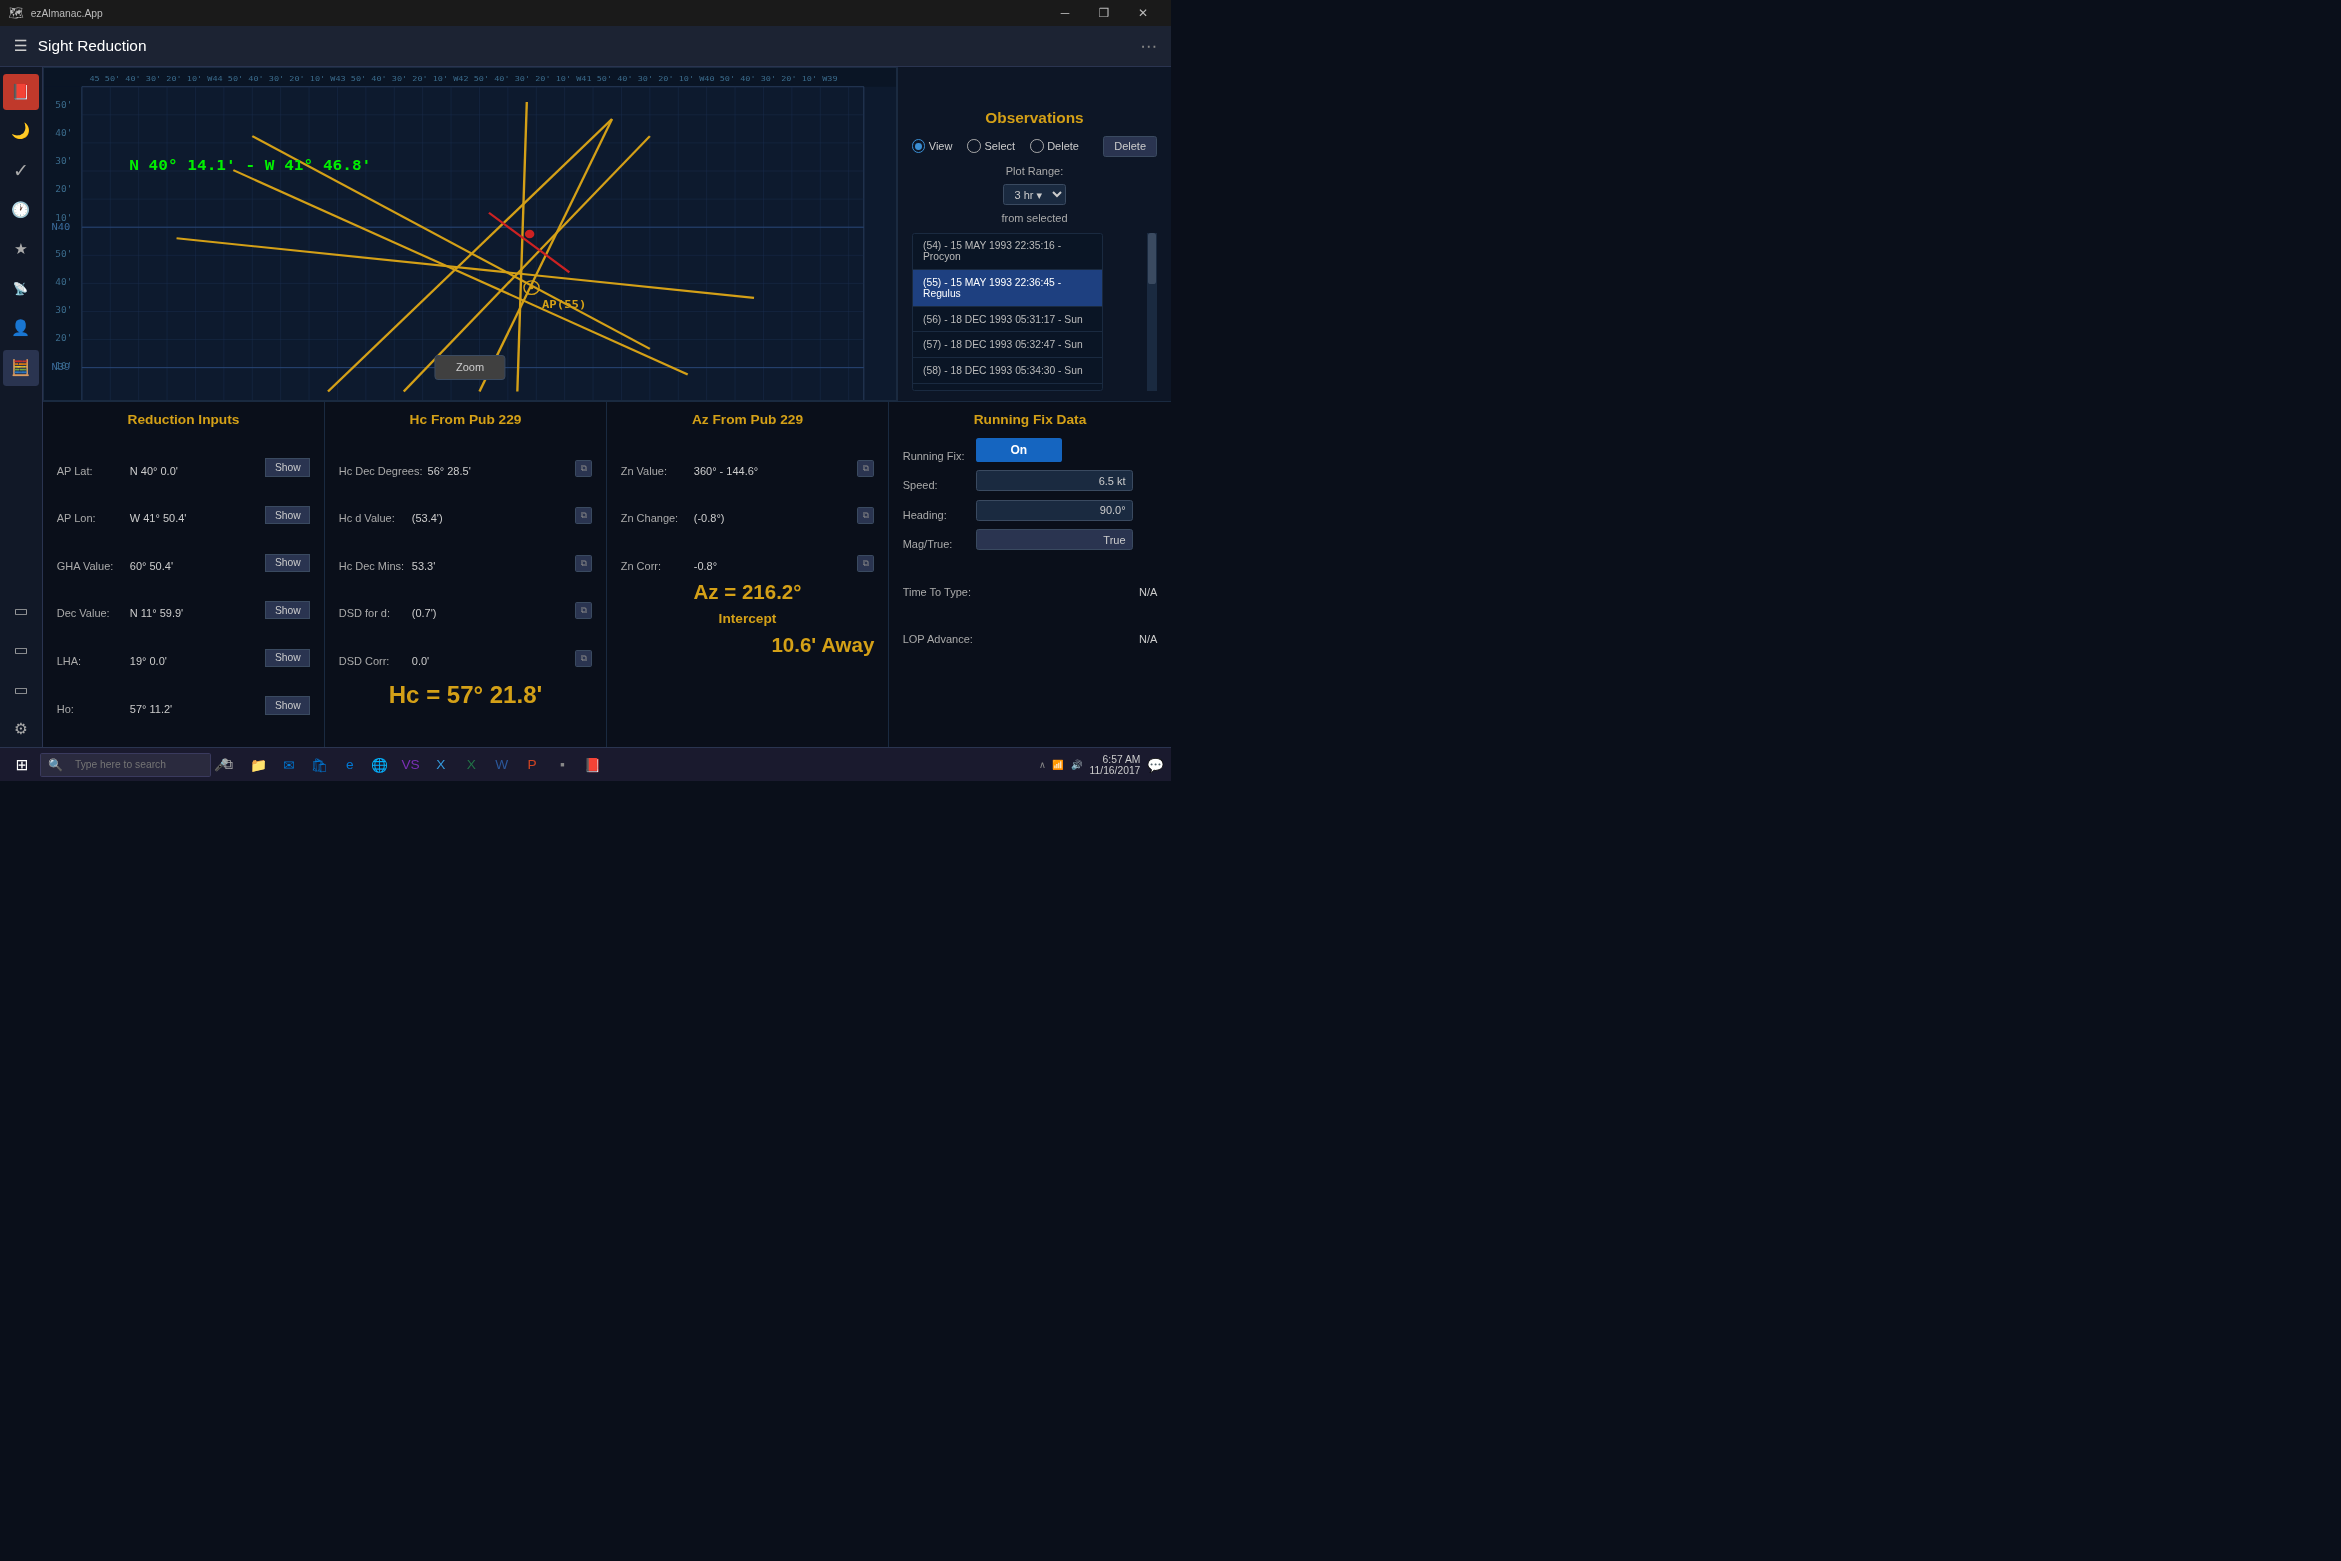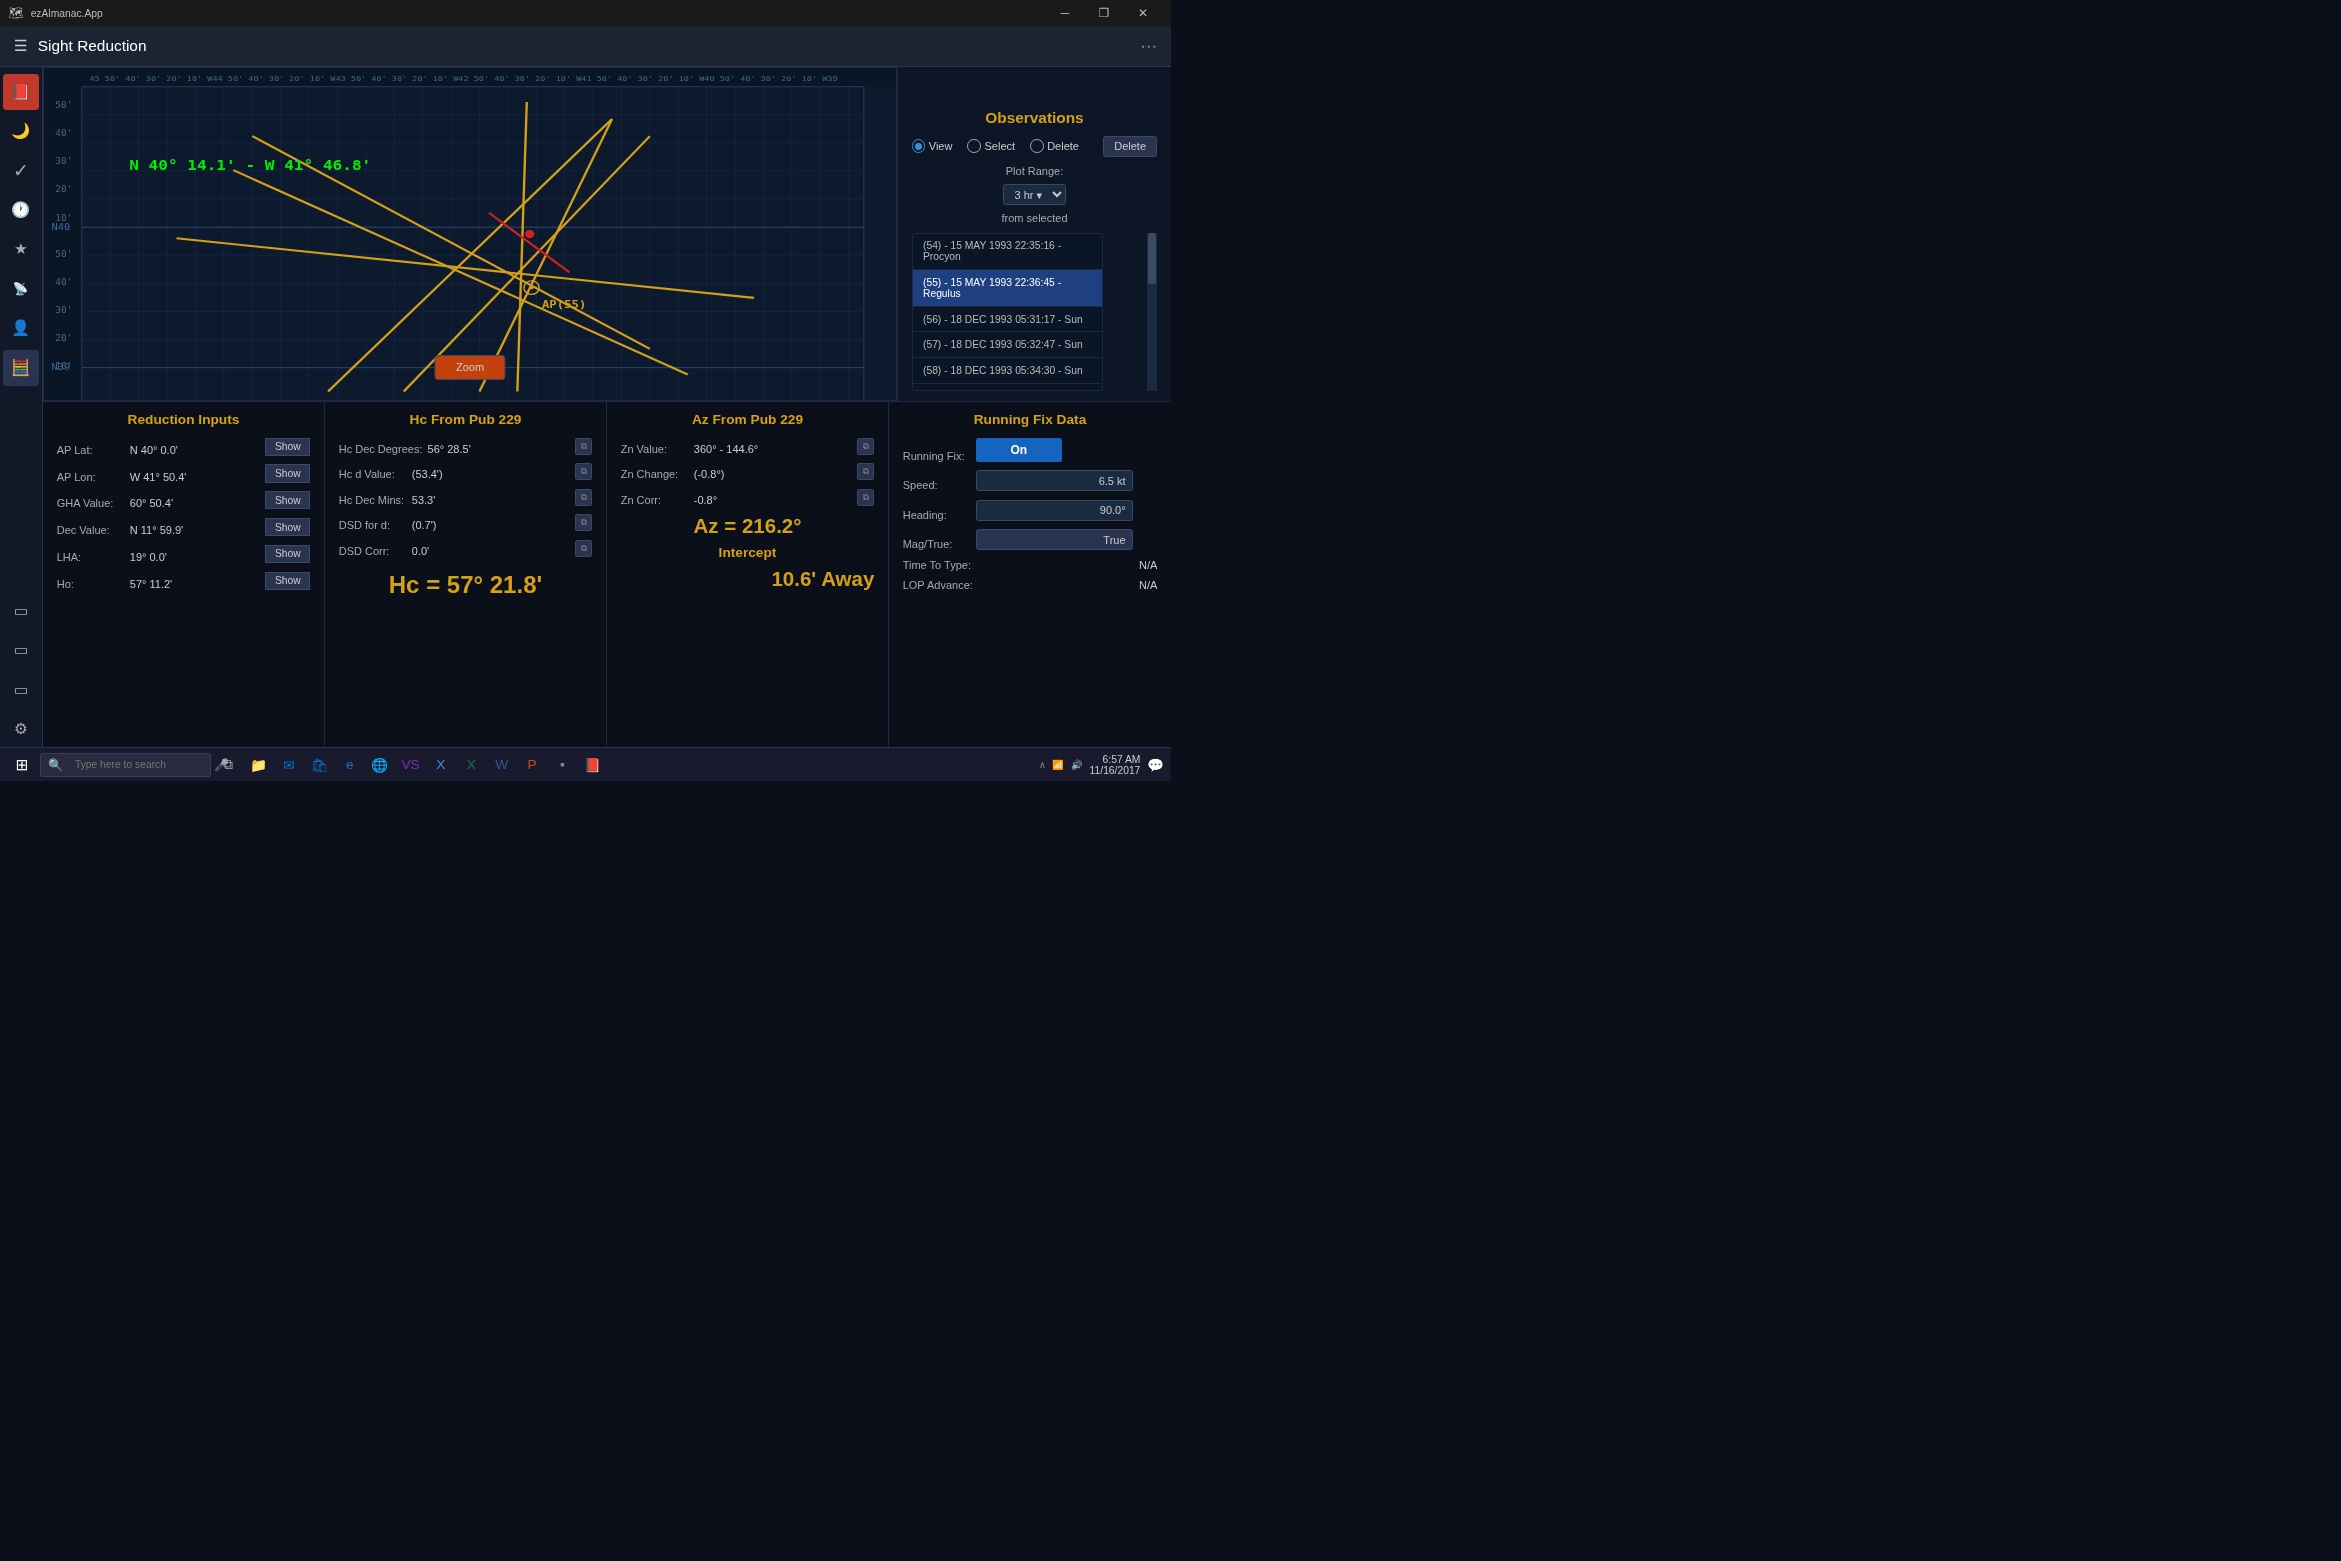--- a/index.html
+++ b/index.html
@@ -94,21 +94,21 @@
       position: relative;
       border: 0.9px solid #1a2a40;
       overflow: hidden;
     }
 
     .zoom-btn {
       position: absolute;
       bottom: 20.5px;
       left: 50%;
       transform: translateX(-50%);
-      background: #c2410c;
+      background: #404040;
       color: #ccc;
       border: 0.9px solid #3a4a60;
       padding: 5.1px 20.5px;
       border-radius: 3.4px;
       cursor: pointer;
       font-size: 11px;
     }
 
     
     .observations-panel {
@@ -232,20 +232,21 @@
     .data-label {
       color: #aaa;
       font-size: 11px;
       min-width: 68px;
       flex-shrink: 0;
     }
     .data-value {
       color: #ccc;
       font-size: 11px;
       flex: 1;
+      margin-top: 27px;
     }
     .show-btn {
       background: #2a3450;
       color: #ccc;
       border: 0.9px solid #3a4a60;
       padding: 2.6px 8.6px;
       border-radius: 0;
       cursor: pointer;
       font-size: 10.3px;
       min-width: 43px;

